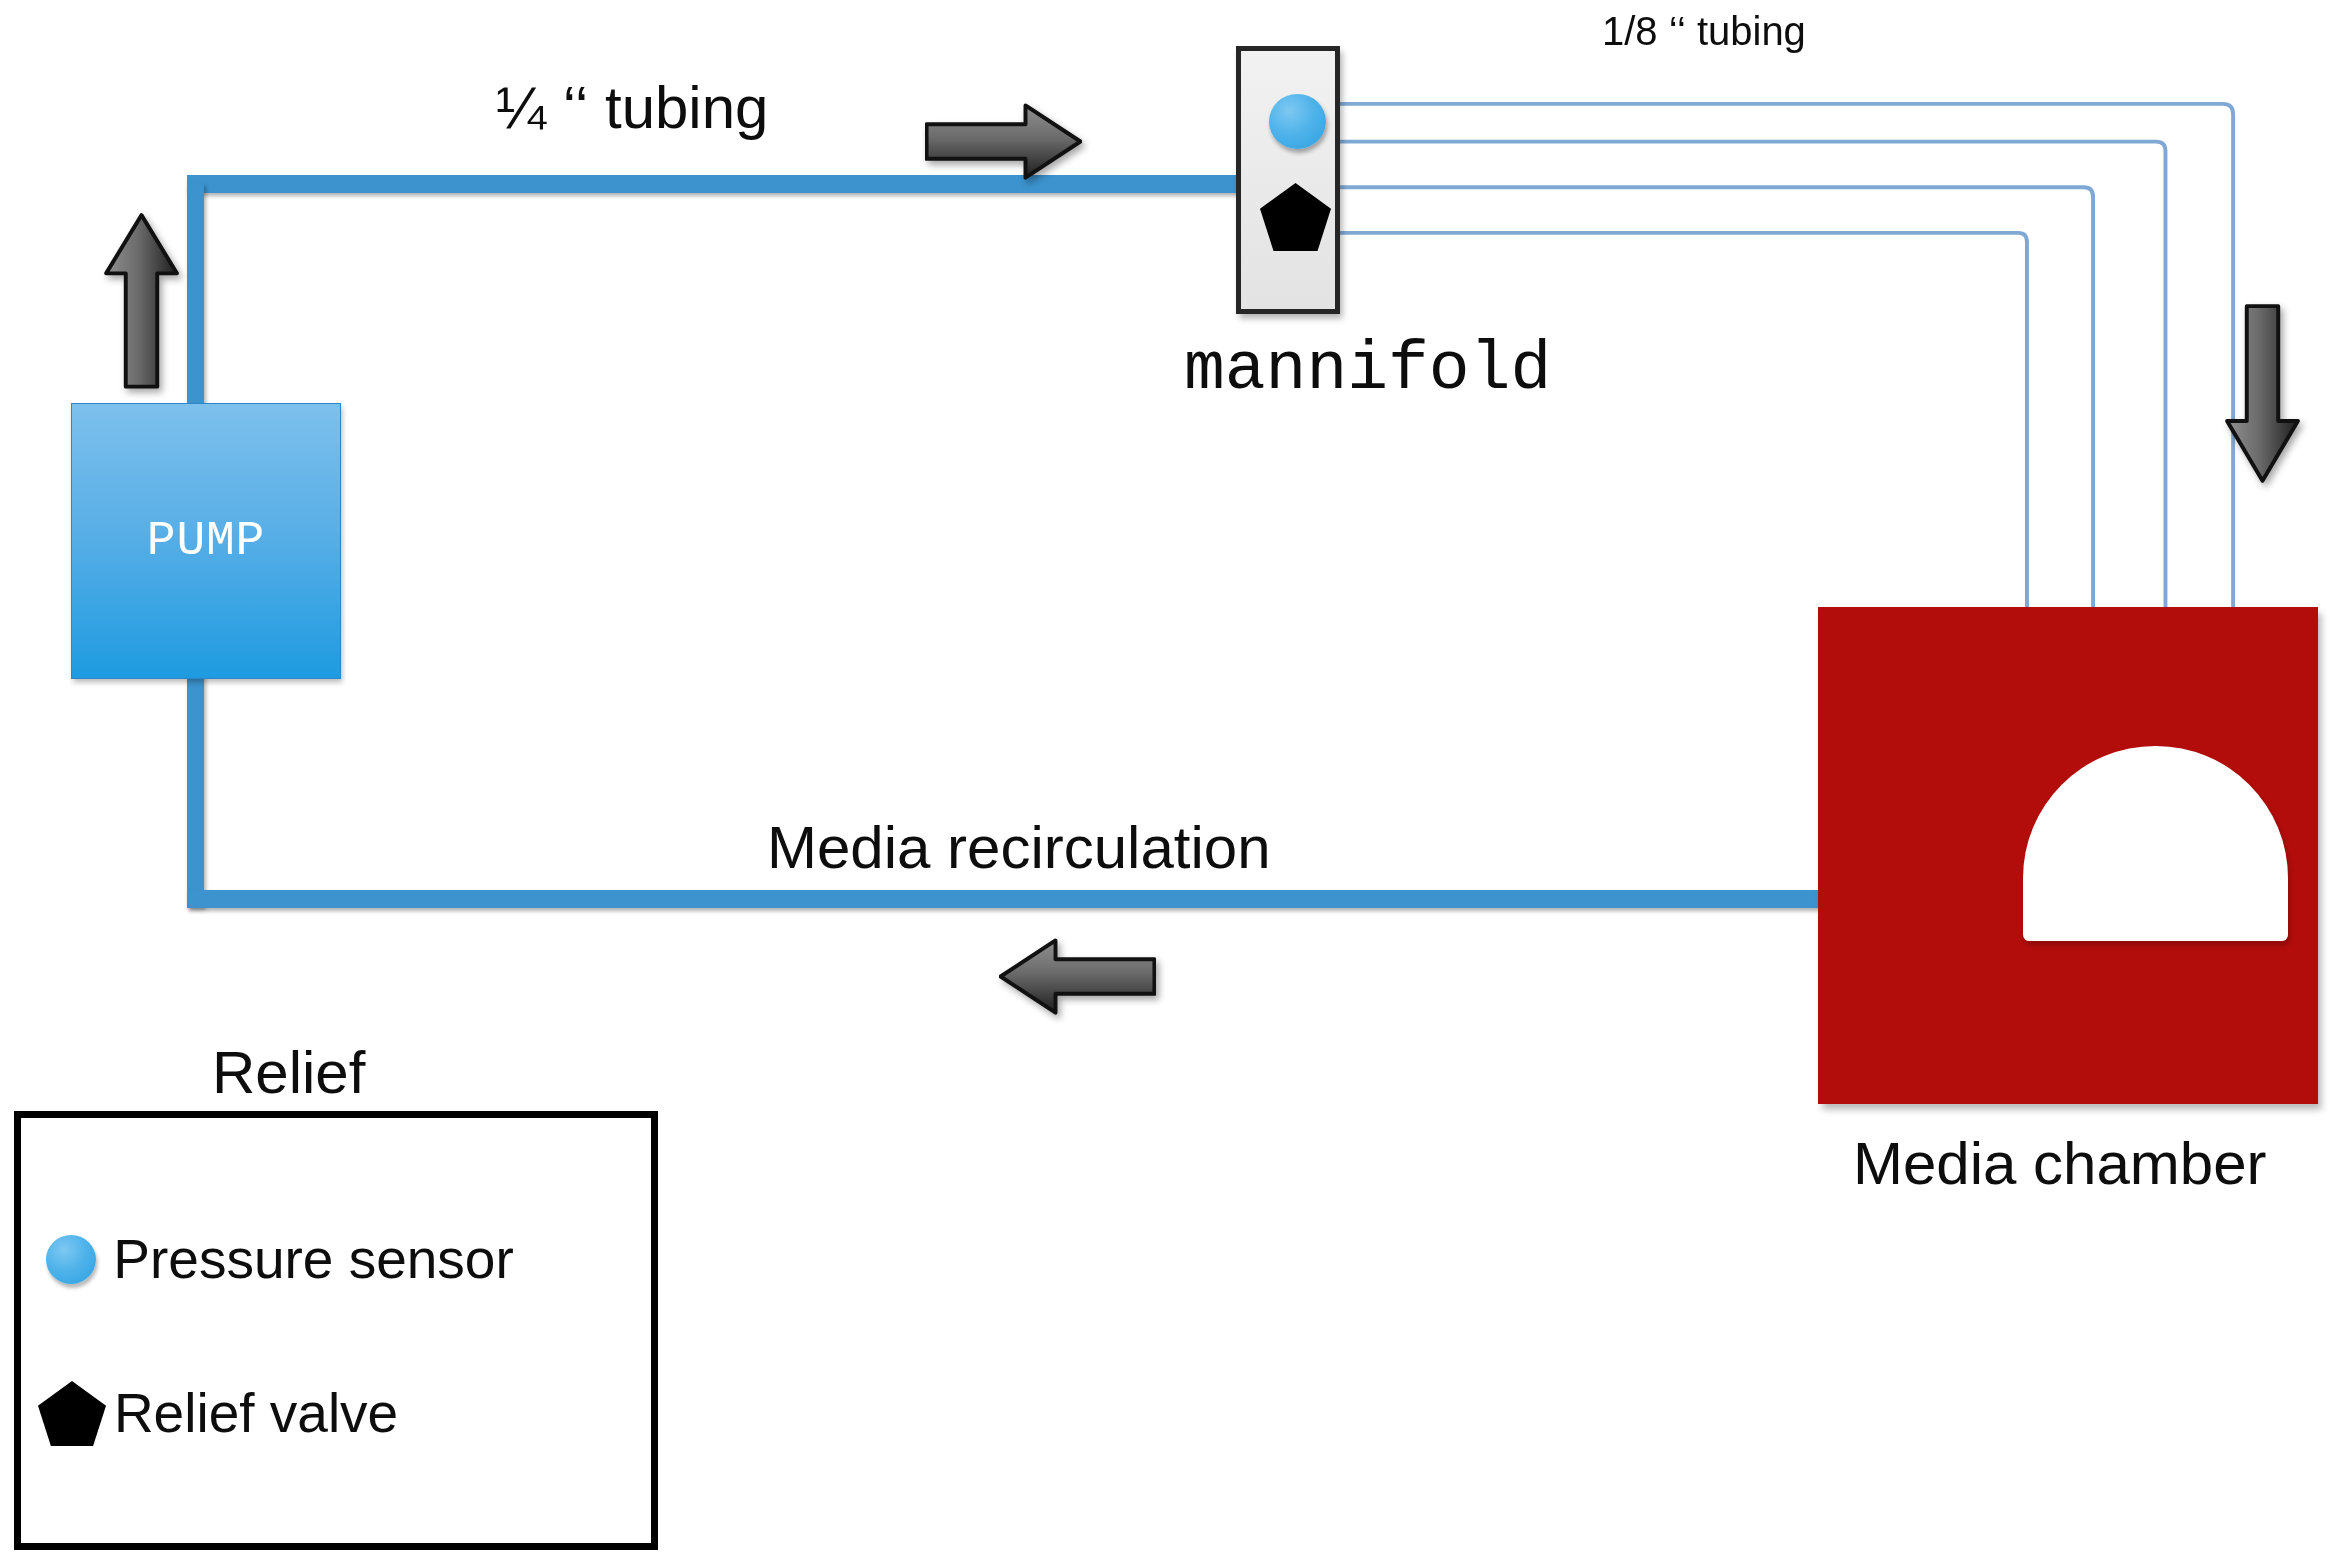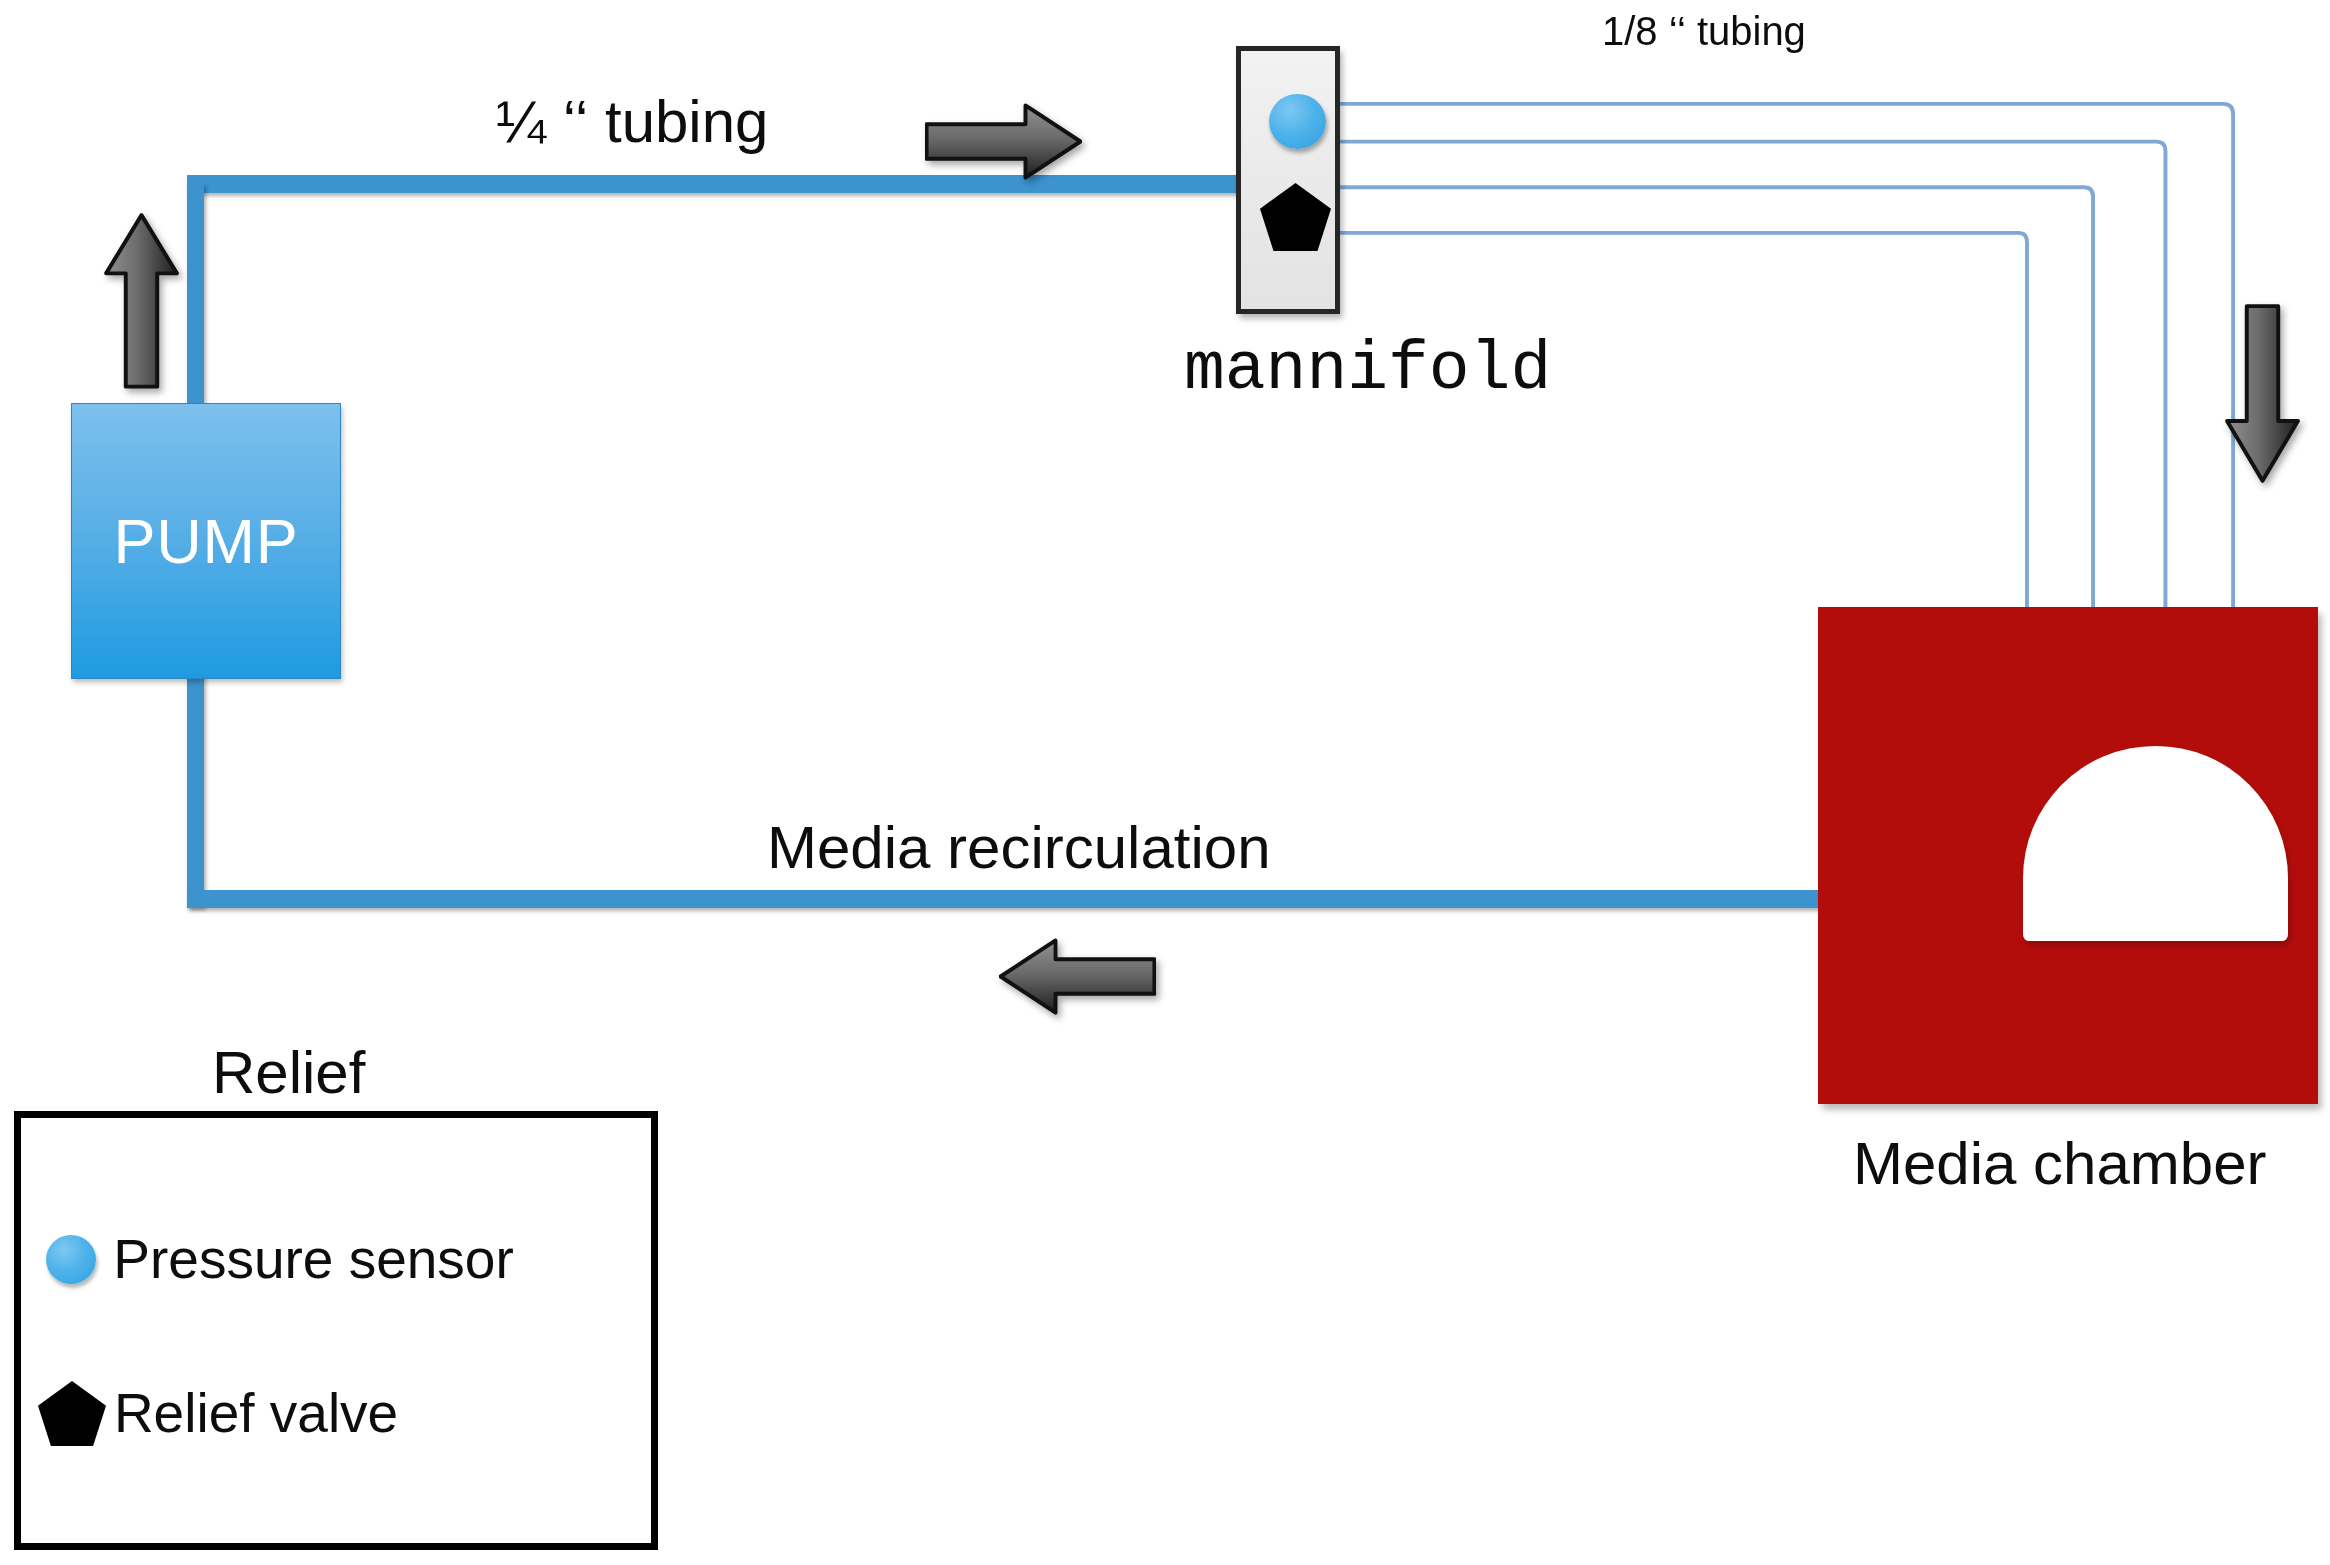--- a/index.html
+++ b/index.html
@@ -20,21 +20,21 @@
   .abs { position: absolute; }
 
   
   .label {
     color: #0d0d0d;
     font-family: "Liberation Sans", sans-serif;
     font-weight: 400;
     white-space: nowrap;
     line-height: 1;
   }
-  #label-quarter-tubing { left: 496px;  top: 92px;  font-size: 60px; }
+  #label-quarter-tubing { left: 496px;  top: 78px;  font-size: 60px; }
   #label-eighth-tubing  { left: 1602px; top: 11px;   font-size: 40px; }
   #label-mannifold      { left: 1184px; top: 336px;  font-size: 68px; font-family: Liberation Mono, monospace; }
   #label-media-recirc   { left: 767px;  top: 818px; font-size: 60px; }
   #label-media-chamber  { left: 1853px; top: 1125px; font-size: 60px; margin-top: 9px; }
   #label-legend-title   { left: 212px;  top: 1043px; font-size: 60px; }
 
   
   .pipe {
     background: #3C93CE;
     box-shadow: 2.4px 3.1px 3.9px rgba(0,0,0,0.30);
@@ -47,22 +47,22 @@
   
   #pump-box {
     left: 71px; top: 403px; width: 268px; height: 274px;
     background: linear-gradient(180deg, #7DC0ED 0%, #57AEE6 48%, #1E9BE0 100%);
     border: 0.8px solid #2E86C6;
     box-shadow: 2.4px 3.9px 5.5px rgba(0,0,0,0.28);
     display: flex; align-items: center; justify-content: center;
   }
   #pump-label {
     color: #ffffff;
-    font-size: 63px;
-    font-family: Liberation Sans, sans-serif;
+    font-size: 48px;
+    font-family: Liberation Mono, monospace;
     letter-spacing: 0.8px;
     text-align: center;
   }
 
   
   #manifold-box {
     left: 1236px; top: 46px; width: 104px; height: 268px;
     background: linear-gradient(180deg, #F2F2F2 0%, #E9E9E9 55%, #E3E3E3 100%);
     border: 5.5px solid #262626;
     box-shadow: 3.1px 4.7px 6.3px rgba(0,0,0,0.30);

